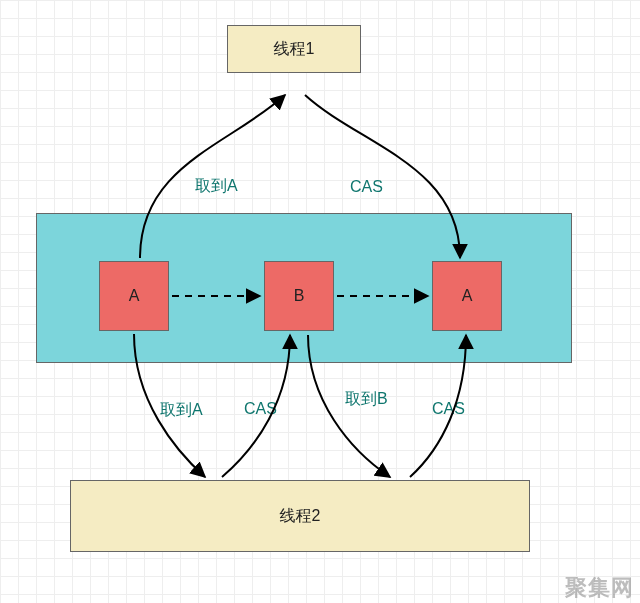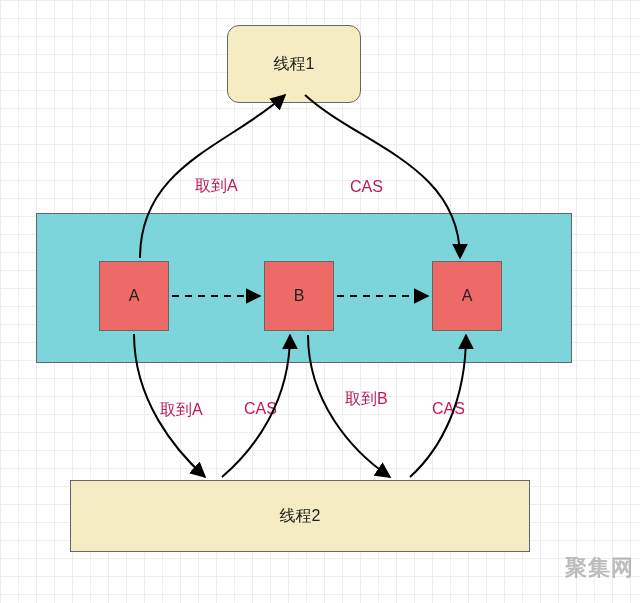--- a/index.html
+++ b/index.html
@@ -39,42 +39,42 @@
     background: #7cd5db;
     border: 1px solid #666;
   }
   .state {
     background: #ed6a66;
     border: 1px solid #666;
   }
   .label {
     position: absolute;
     font-size: 16px;
-    color: #be185d;
+    color: #0f766e;
     white-space: nowrap;
   }
   .watermark {
     position: absolute;
     right: 6px;
-    bottom: 20px;
+    bottom: 0;
     font-size: 22px;
     font-weight: 600;
     color: #888;
     opacity: 0.55;
     letter-spacing: 1px;
   }
 </style>
 </head>
 <body>
 
 <div class="grid-bg"></div>
 
 <div class="stage">
 
-  <div class="box thread" style="left:227px; top:25px; width:134px; height:78px;border-radius:12px;">
+  <div class="box thread" style="left:227px; top:25px; width:134px; height:48px;">
     <span>线程1</span>
   </div>
 
   <div class="box container" style="left:36px; top:213px; width:536px; height:150px;"></div>
 
   <div class="box state" style="left:99px; top:261px; width:70px; height:70px;">
     <span>A</span>
   </div>
 
   <div class="box state" style="left:264px; top:261px; width:70px; height:70px;">

